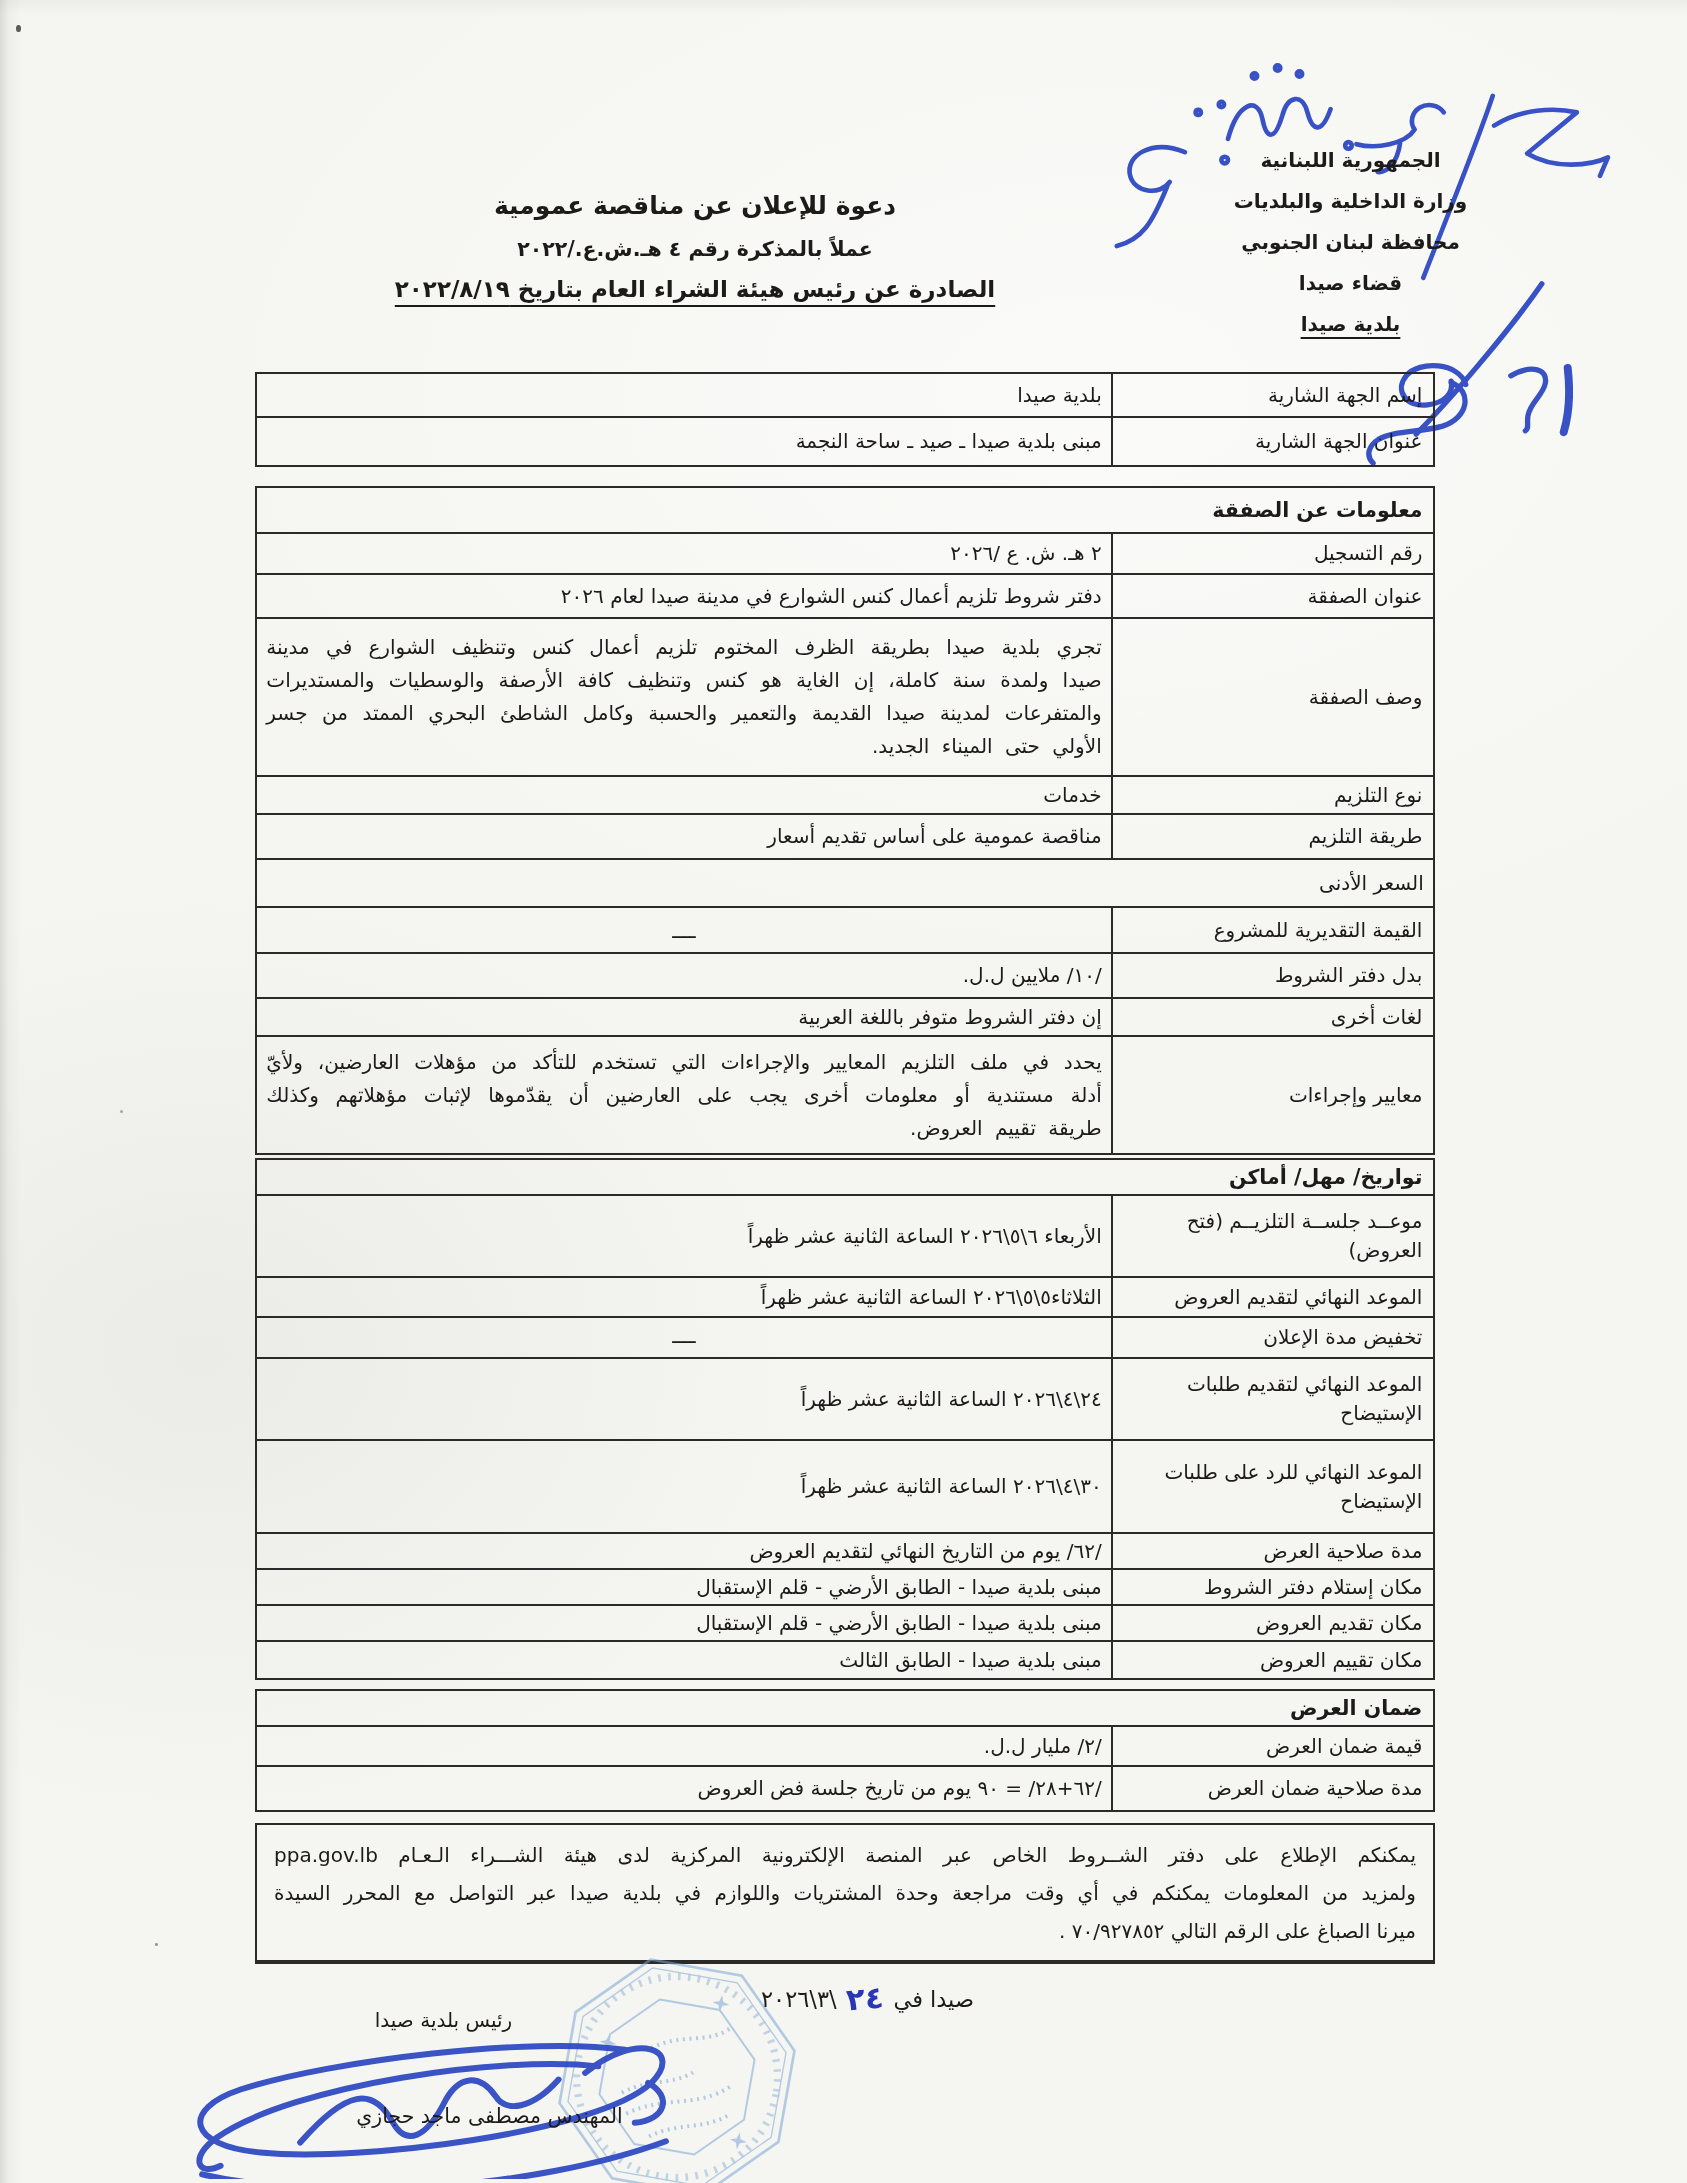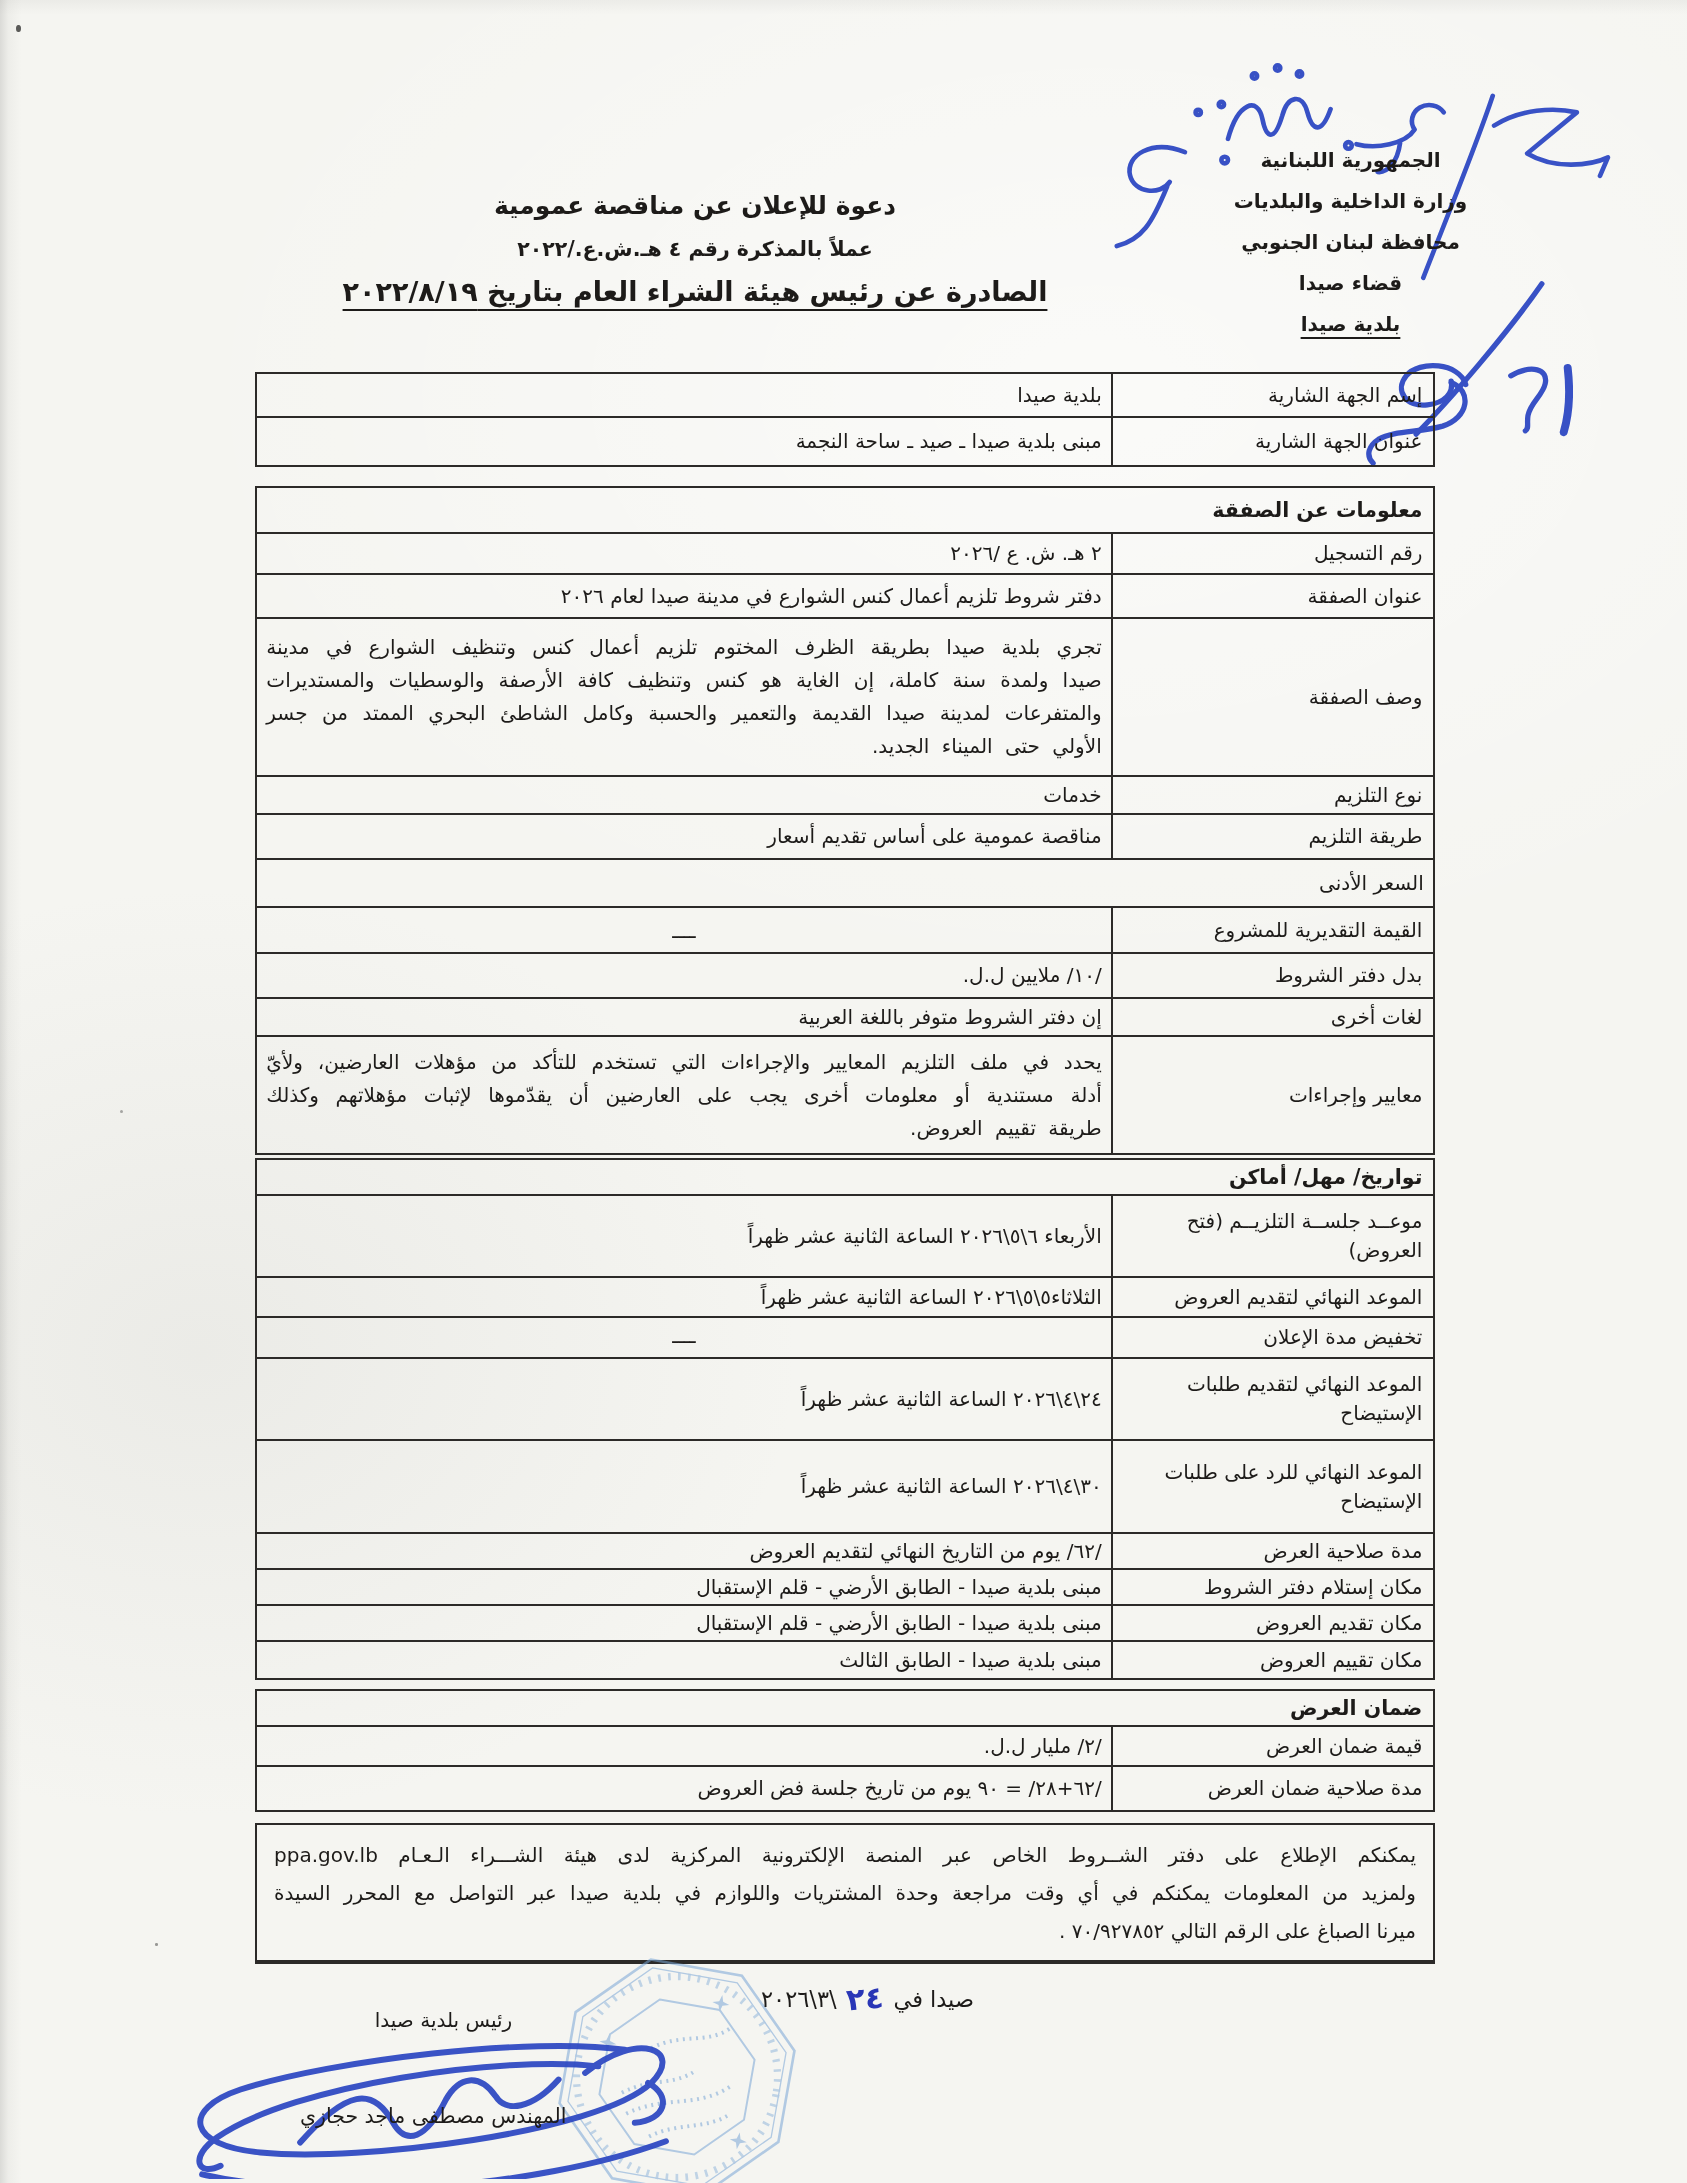--- a/index.html
+++ b/index.html
@@ -16,21 +16,21 @@
   }
   .speck{position:absolute;background:#5a5a58;border-radius:50%;}
 
   
   .org{position:absolute;top:140px;right:151px;width:371px;text-align:center;
        font-weight:bold;font-size:20px;line-height:41px;}
   .org .u{text-decoration:underline;text-underline-offset:6px;text-decoration-thickness:2px;}
   .titleblock{position:absolute;top:191px;left:305px;width:782px;text-align:center;font-weight:bold;}
   .doc-title{font-size:25px;margin-bottom:17px;}
   .memo-line{font-size:20.5px;margin-bottom:14.6px;}
-  .issued-line{font-size:27px;text-decoration:underline;text-underline-offset:8px;text-decoration-thickness:2px;}
+  .issued-line{font-size:23px;text-decoration:underline;text-underline-offset:8px;text-decoration-thickness:2px;}
 
   
   .tbl{position:absolute;right:252px;width:1180px;border:2.6px solid #2c2a28;box-sizing:border-box;}
   .tr{display:flex;box-sizing:border-box;border-top:2px solid #2c2a28;align-items:stretch;}
   .tr:first-child{border-top:none;}
   .sec{display:flex;align-items:center;font-weight:bold;font-size:20.5px;padding:1.3px 10.6px;box-sizing:border-box;}
   .th{flex:0 0 322px;display:flex;align-items:center;padding:2.6px 10.6px;box-sizing:border-box;
       border-left:2px solid #2c2a28;font-size:20px;line-height:29px;}
   .td{flex:1 1 auto;display:flex;align-items:center;padding:2.6px 9.3px;box-sizing:border-box;
       font-size:20px;line-height:30.5px;min-width:0;}
@@ -43,21 +43,21 @@
   .note{position:absolute;right:252px;width:1180px;top:1823px;border:2.6px solid #2c2a28;
         border-bottom-width:4px;box-sizing:border-box;padding:10.6px 17px;font-size:20px;line-height:38px;}
   .note .jl{text-align:justify;text-align-last:justify;}
   .note .rl{text-align:right;}
 
   
   .dateline{position:absolute;top:1979px;right:713px;font-size:22.5px;white-space:nowrap;}
   .hand-day{display:inline-block;color:#2936b6;font-weight:bold;font-size:30.5px;
             transform:rotate(-5deg) translateY(2px);margin:0 2.6px;}
   .signer-title{position:absolute;top:2008px;left:335px;width:219px;text-align:center;font-size:20px;}
-  .signer-name{position:absolute;top:2104px;left:301px;width:331px;text-align:left;font-size:20.5px;}
+  .signer-name{position:absolute;top:2104px;left:325px;width:331px;text-align:center;font-size:20.5px;}
 
   .abs{position:absolute;}
   svg{display:block;}
 </style>
 </head>
 <body>
 
 <div class="page">
 
   <div class="speck" style="left:17px;top:25px;width:4.6px;height:7.3px;"></div>

